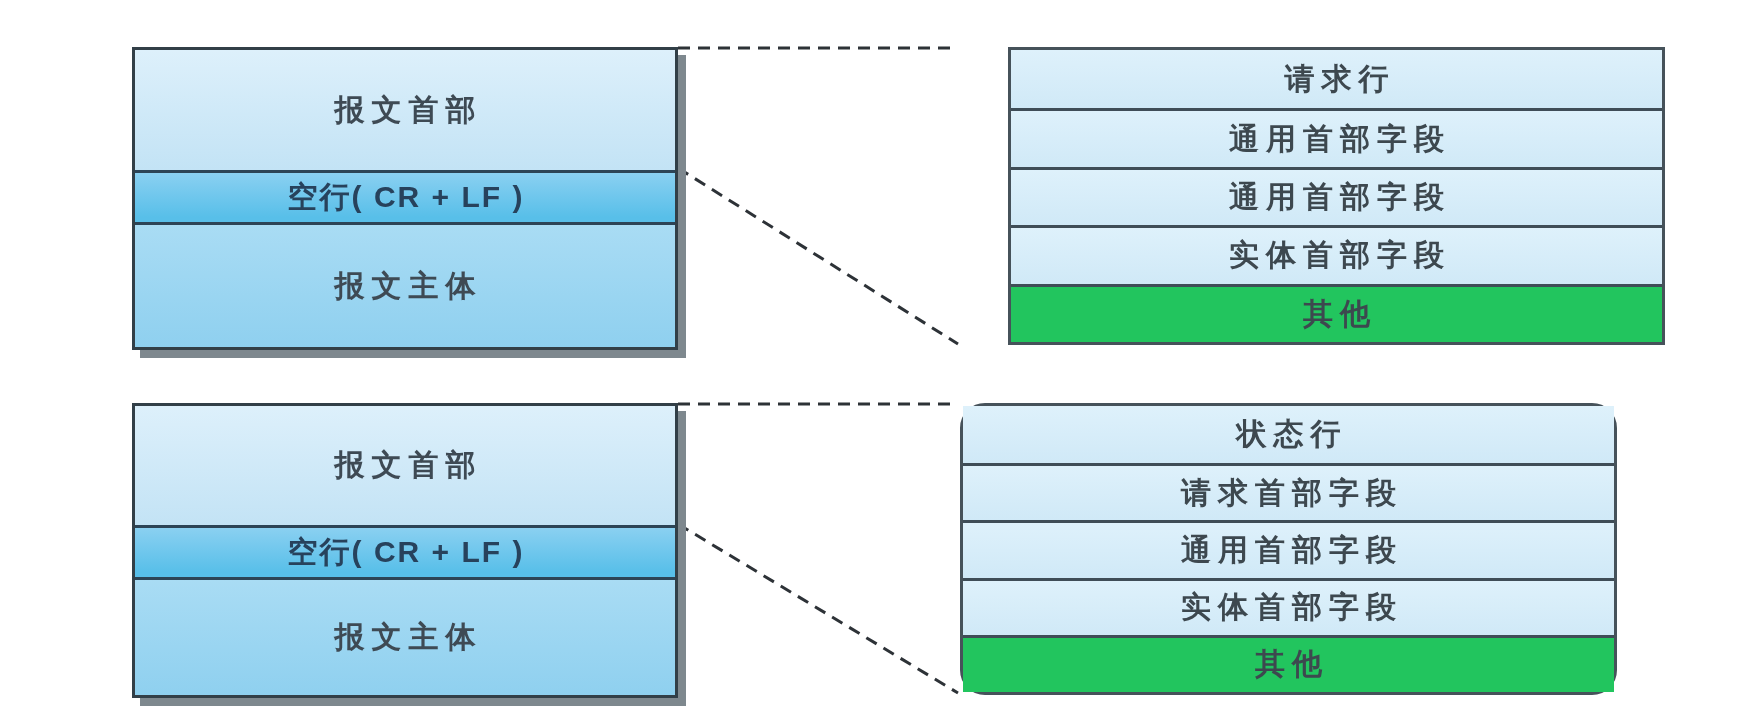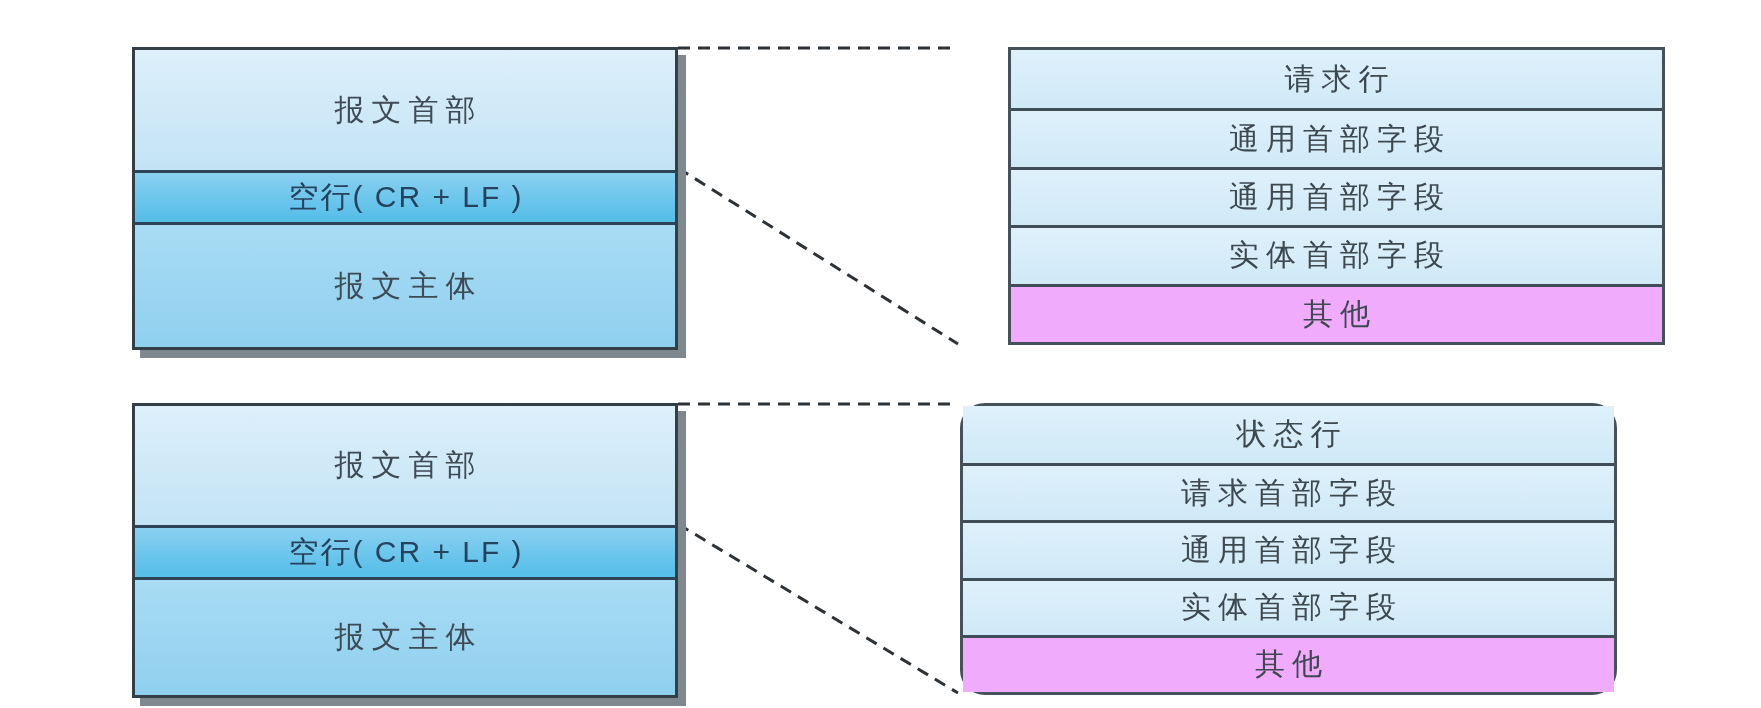--- a/index.html
+++ b/index.html
@@ -2,21 +2,21 @@
 <html><head>
 <meta charset="utf-8">
 <style>
   * { margin: 0; padding: 0; box-sizing: border-box; }
   html, body { background: #ffffff; }
   body {
     font-family: "Liberation Sans", "DejaVu Sans", sans-serif;
     width: 1761px; height: 708px; overflow: hidden; position: relative;
   }
   .canvas {
-    position: relative; width: 1761px; height: 708px; background: #ffffff;
+    position: relative; width: 1761px; height: 708px; background: #ffffff; font-weight: bold;
   }
   
   .msg-box {
     position: absolute; left: 132px; width: 546px;
     border: 3px solid #323f47;
     box-shadow: 8px 8px 0 #7e888e;
     display: grid; background: #ffffff;
   }
   .msg-box.top    { top: 47px;  height: 303px; grid-template-rows: 120px 55px 1fr; }
   .msg-box.bottom { top: 403px; height: 295px; grid-template-rows: 119px 55px 1fr; }
@@ -41,21 +41,21 @@
   }
   .detail-box.top    { top: 47px;  height: 298px; margin-left: 48px; }
   .detail-box.bottom { top: 403px; height: 292px; border-radius: 25px; }
   .detail-row {
     display: flex; align-items: center; justify-content: center;
     font-size: 30px; letter-spacing: 7px; color: #3d484f;
     text-indent: 7px;
     background: linear-gradient(180deg, #def1fb 0%, #d0e9f7 100%);
   }
   .detail-row + .detail-row { border-top: 3px solid #3f4d57; }
-  .detail-row.last { background: #f0abfc; }
+  .detail-row.last { background: #22c55e; }
   
   .connectors {
     position: absolute; left: 0; top: 0; width: 1761px; height: 708px;
     pointer-events: none;
   }
 </style>
 </head>
 <body>
 
 <div class="canvas">

